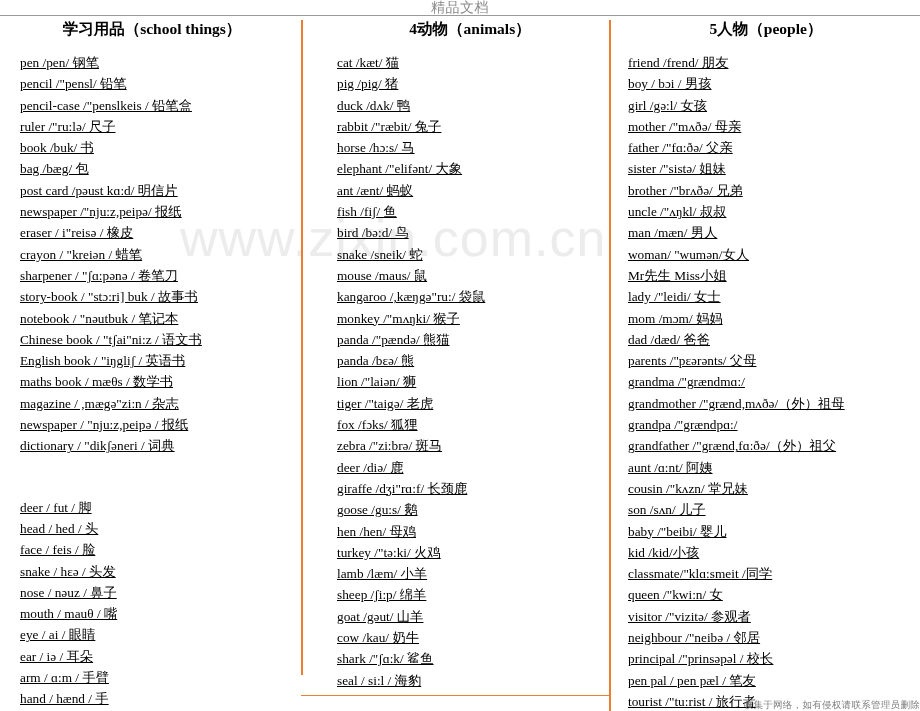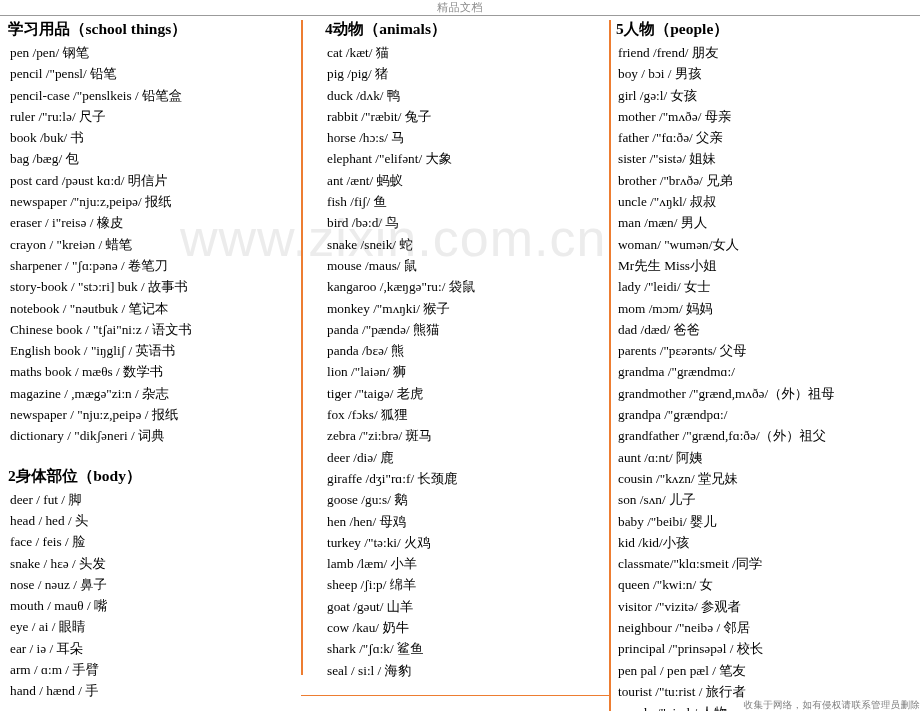--- a/index.html
+++ b/index.html
@@ -19,21 +19,21 @@
   
   #page-header {
     position: absolute;
     top: 0;
     left: 0;
     width: 920px;
     height: 20px;
     text-align: center;
   }
   #page-header .hdr-text {
-    font-size: 11px;
+    font-size: 14px;
     color: #8a8a8a;
     line-height: 13px;
     letter-spacing: .5px;
     display: block;
     padding-top: 1px;
   }
   #page-header .hdr-rule {
     position: absolute;
     left: 0;
     top: 15px;
@@ -95,26 +95,28 @@
     z-index: 3;
   }
 
   
   .section-title {
     font-weight: bold;
     font-size: 15.5px;
     line-height: 22px;
     margin: 0 0 1px 0;
     white-space: nowrap;
+    text-align: center;
   }
 
   .word-list {
     list-style: none;
-    margin: 2px;
+    margin: 12px;
     padding: 0;
+    text-decoration: underline;
   }
   .word-list li {
     font-size: 13.3px;
     line-height: 21.3px;
     white-space: nowrap;
     font-family: "Liberation Serif", "DejaVu Serif", serif;
   }
   .spacer-block { height: 16px; }
 
   
@@ -167,21 +169,20 @@
         <li>maths book  / mæθs / 数学书</li>
         <li>magazine / ,mægə"zi:n / 杂志</li>
         <li>newspaper / "nju:z,peipə / 报纸</li>
         <li>dictionary / "dikʃəneri / 词典</li>
       </ul>
     </div>
 
     <div class="spacer-block"></div>
 
     <div>
-      <div class="section-title">2身体部位（body）</div>
       <ul class="word-list">
         <li>deer / fut / 脚</li>
         <li>head / hed / 头</li>
         <li>face / feis / 脸</li>
         <li>snake / hɛə / 头发</li>
         <li>nose / nəuz / 鼻子</li>
         <li>mouth / mauθ / 嘴</li>
         <li>eye / ai / 眼睛</li>
         <li>ear / iə / 耳朵</li>
         <li>arm / ɑ:m / 手臂</li>

